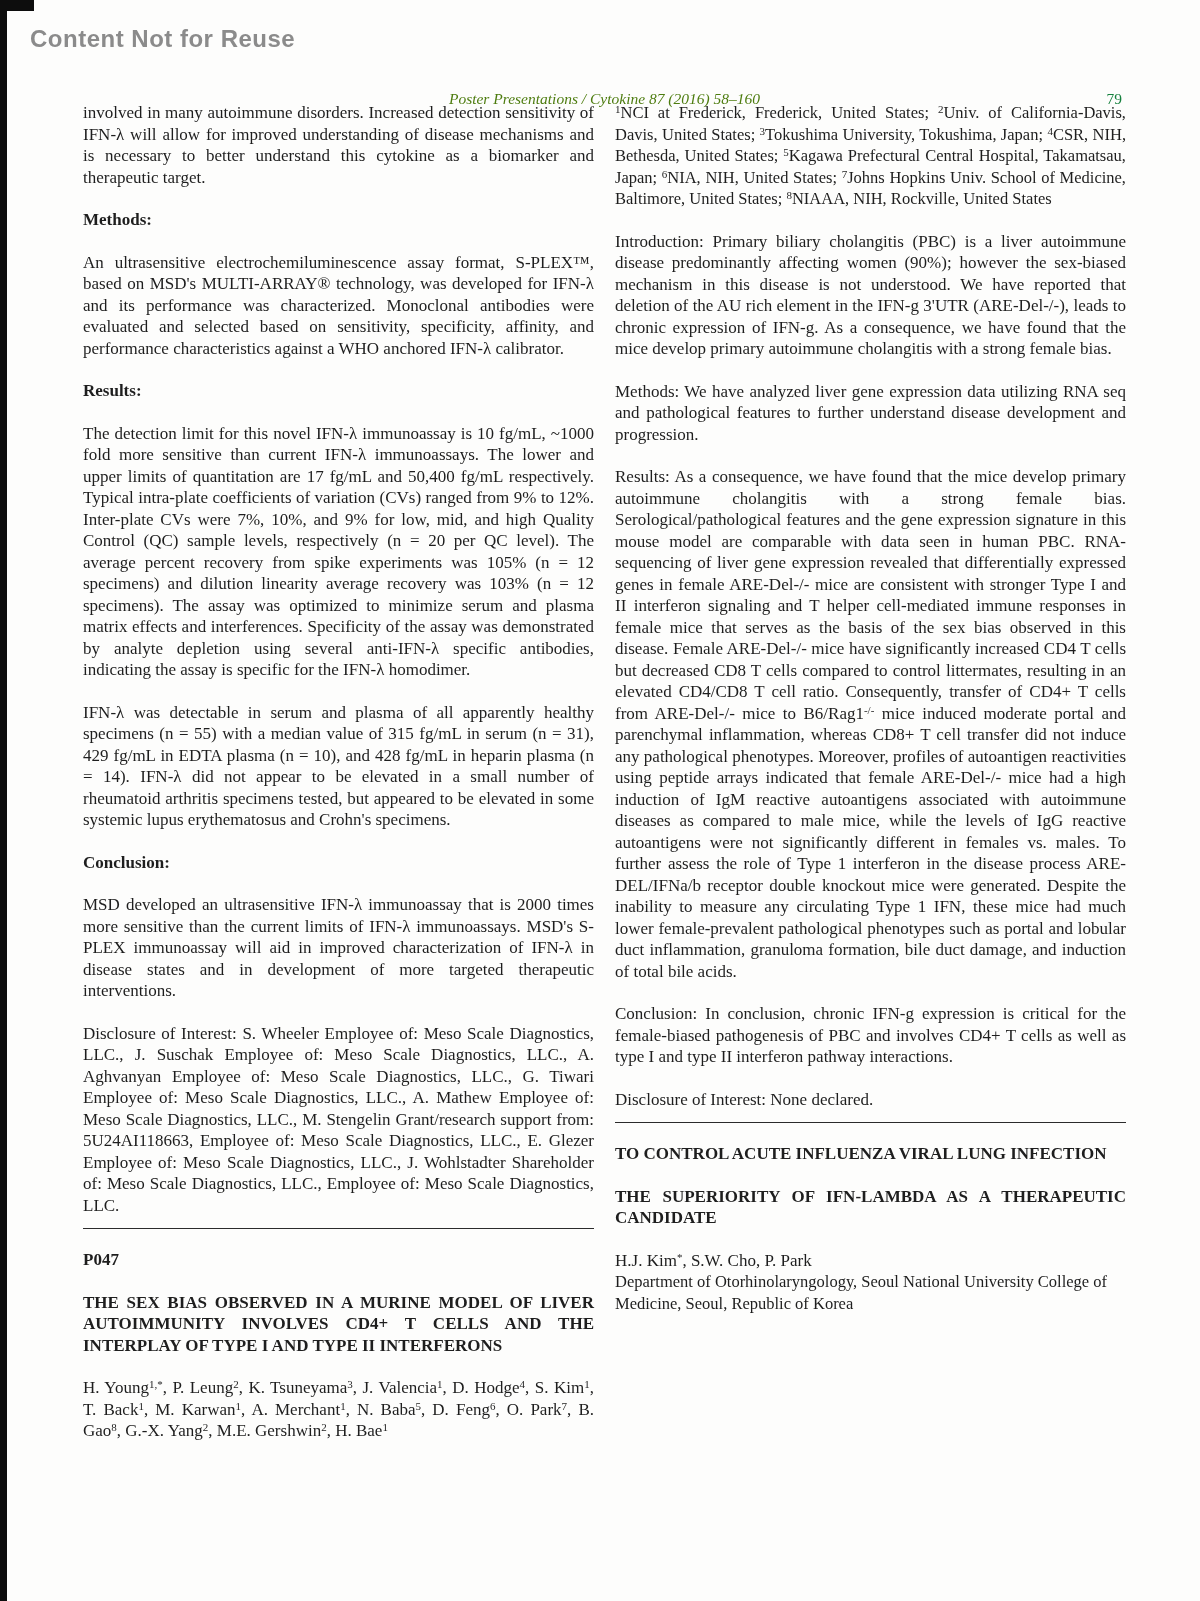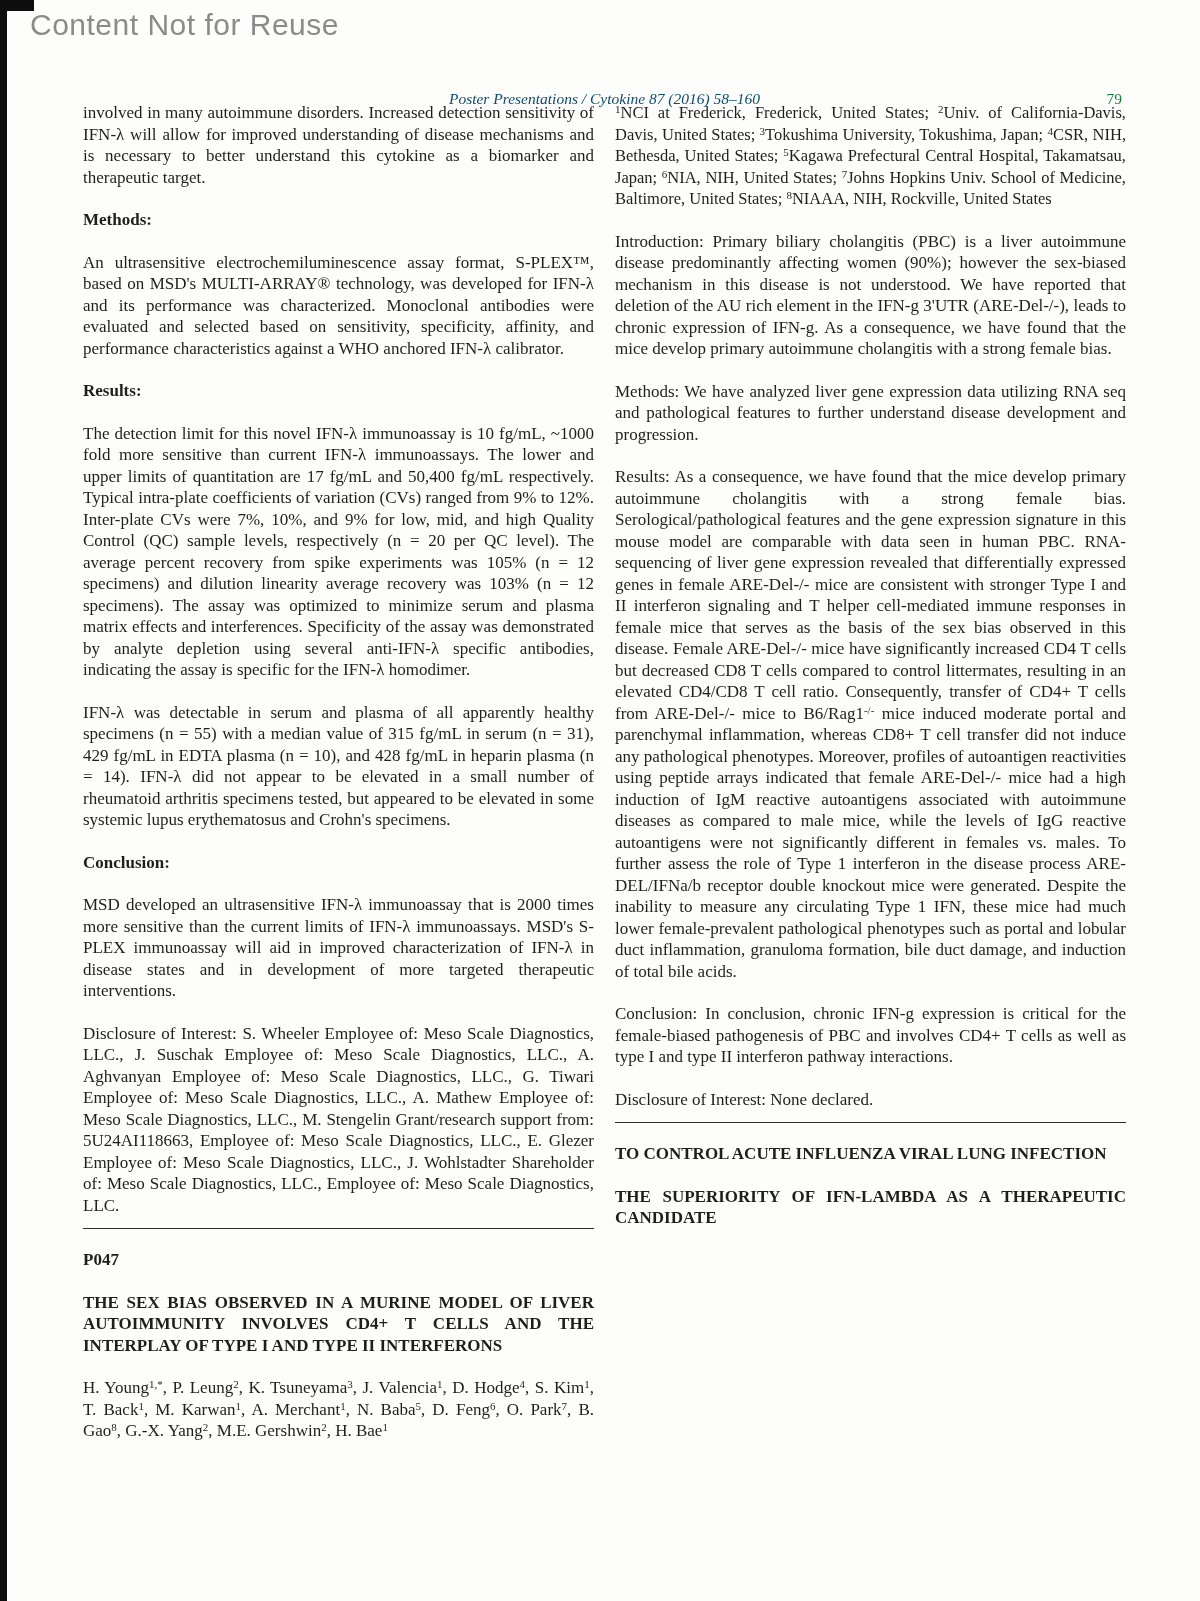--- a/index.html
+++ b/index.html
@@ -8,26 +8,26 @@
     position:relative;
     width:1200px; height:1601px;
     background:#fdfdfc;
     font-family:"Liberation Serif", serif;
     color:#1e1e1e;
     overflow:hidden;
   }
   .edge-bar  { position:absolute; left:0; top:0; width:7px; height:1601px; background:#0d0d0d; }
   .edge-nub  { position:absolute; left:0; top:0; width:34px; height:11px; background:#0d0d0d; }
   .watermark {
-    position:absolute; left:30px; top:8px;
+    position:absolute; left:30px; top:25px;
     font-family:"Liberation Sans", sans-serif;
-    font-size:30px; color:#8b8b8b; letter-spacing:0.5px;
+    font-size:24px; color:#8b8b8b; letter-spacing:0.5px;font-weight:bold;
   }
   .page-head { position:absolute; left:83px; top:90px; width:1043px; height:22px; }
-  .citation  { text-align:center; font-style:italic; font-size:15.5px; color:#0c4a6e; }
+  .citation  { text-align:center; font-style:italic; font-size:15.5px; color:#4d7c0f; }
   .pageno    { position:absolute; right:4px; top:0; font-size:15.5px; color:#15803d; }
   .columns   { position:absolute; left:83px; top:102px; width:1043px; display:flex; gap:21px; }
   .col       { width:512px; font-size:17px; line-height:21.5px; }
   .col p     { margin:0 0 21px 0; }
   .just      { text-align:justify; }
   .h         { font-weight:bold; }
   .pid       { font-weight:bold; }
   .title     { font-weight:bold; }
   .affil     { font-size:16.5px; }
   b          { font-weight:normal; }
@@ -68,15 +68,19 @@
   <div class="col">
     <p class="affil just"><sup>1</sup>NCI at Frederick, Frederick, United States; <sup>2</sup>Univ. of California-Davis, Davis, United States; <sup>3</sup>Tokushima University, Tokushima, Japan; <sup>4</sup>CSR, NIH, Bethesda, United States; <sup>5</sup>Kagawa Prefectural Central Hospital, Takamatsau, Japan; <sup>6</sup>NIA, NIH, United States; <sup>7</sup>Johns Hopkins Univ. School of Medicine, Baltimore, United States; <sup>8</sup>NIAAA, NIH, Rockville, United States</p>
     <p class="just"><b>Introduction:</b> Primary biliary cholangitis (PBC) is a liver autoimmune disease predominantly affecting women (90%); however the sex-biased mechanism in this disease is not understood. We have reported that deletion of the AU rich element in the IFN-g 3'UTR (ARE-Del-/-), leads to chronic expression of IFN-g. As a consequence, we have found that the mice develop primary autoimmune cholangitis with a strong female bias.</p>
     <p class="just"><b>Methods:</b> We have analyzed liver gene expression data utilizing RNA seq and pathological features to further understand disease development and progression.</p>
     <p class="just"><b>Results:</b> As a consequence, we have found that the mice develop primary autoimmune cholangitis with a strong female bias. Serological/pathological features and the gene expression signature in this mouse model are comparable with data seen in human PBC. RNA-sequencing of liver gene expression revealed that differentially expressed genes in female ARE-Del-/- mice are consistent with stronger Type I and II interferon signaling and T helper cell-mediated immune responses in female mice that serves as the basis of the sex bias observed in this disease. Female ARE-Del-/- mice have significantly increased CD4 T cells but decreased CD8 T cells compared to control littermates, resulting in an elevated CD4/CD8 T cell ratio. Consequently, transfer of CD4+ T cells from ARE-Del-/- mice to B6/Rag1<sup>-/-</sup> mice induced moderate portal and parenchymal inflammation, whereas CD8+ T cell transfer did not induce any pathological phenotypes. Moreover, profiles of autoantigen reactivities using peptide arrays indicated that female ARE-Del-/- mice had a high induction of IgM reactive autoantigens associated with autoimmune diseases as compared to male mice, while the levels of IgG reactive autoantigens were not significantly different in females vs. males. To further assess the role of Type 1 interferon in the disease process ARE-DEL/IFNa/b receptor double knockout mice were generated. Despite the inability to measure any circulating Type 1 IFN, these mice had much lower female-prevalent pathological phenotypes such as portal and lobular duct inflammation, granuloma formation, bile duct damage, and induction of total bile acids.</p>
     <p class="just"><b>Conclusion:</b> In conclusion, chronic IFN-g expression is critical for the female-biased pathogenesis of PBC and involves CD4+ T cells as well as type I and type II interferon pathway interactions.</p>
     <p><b>Disclosure of Interest</b>: None declared.</p>
     <hr class="rule">
     <p class="title">TO CONTROL ACUTE INFLUENZA VIRAL LUNG INFECTION</p>
     <p class="title just">THE SUPERIORITY OF IFN-LAMBDA AS A THERAPEUTIC CANDIDATE</p>
+    <p style="margin-bottom:21px;">
+      <span>H.J. Kim<sup>*</sup>, S.W. Cho, P. Park</span><br>
+      <span class="affil">Department of Otorhinolaryngology, Seoul National University College of Medicine, Seoul, Republic of Korea</span>
+    </p>
   </div>
 
 </div>
 
 </body></html>

